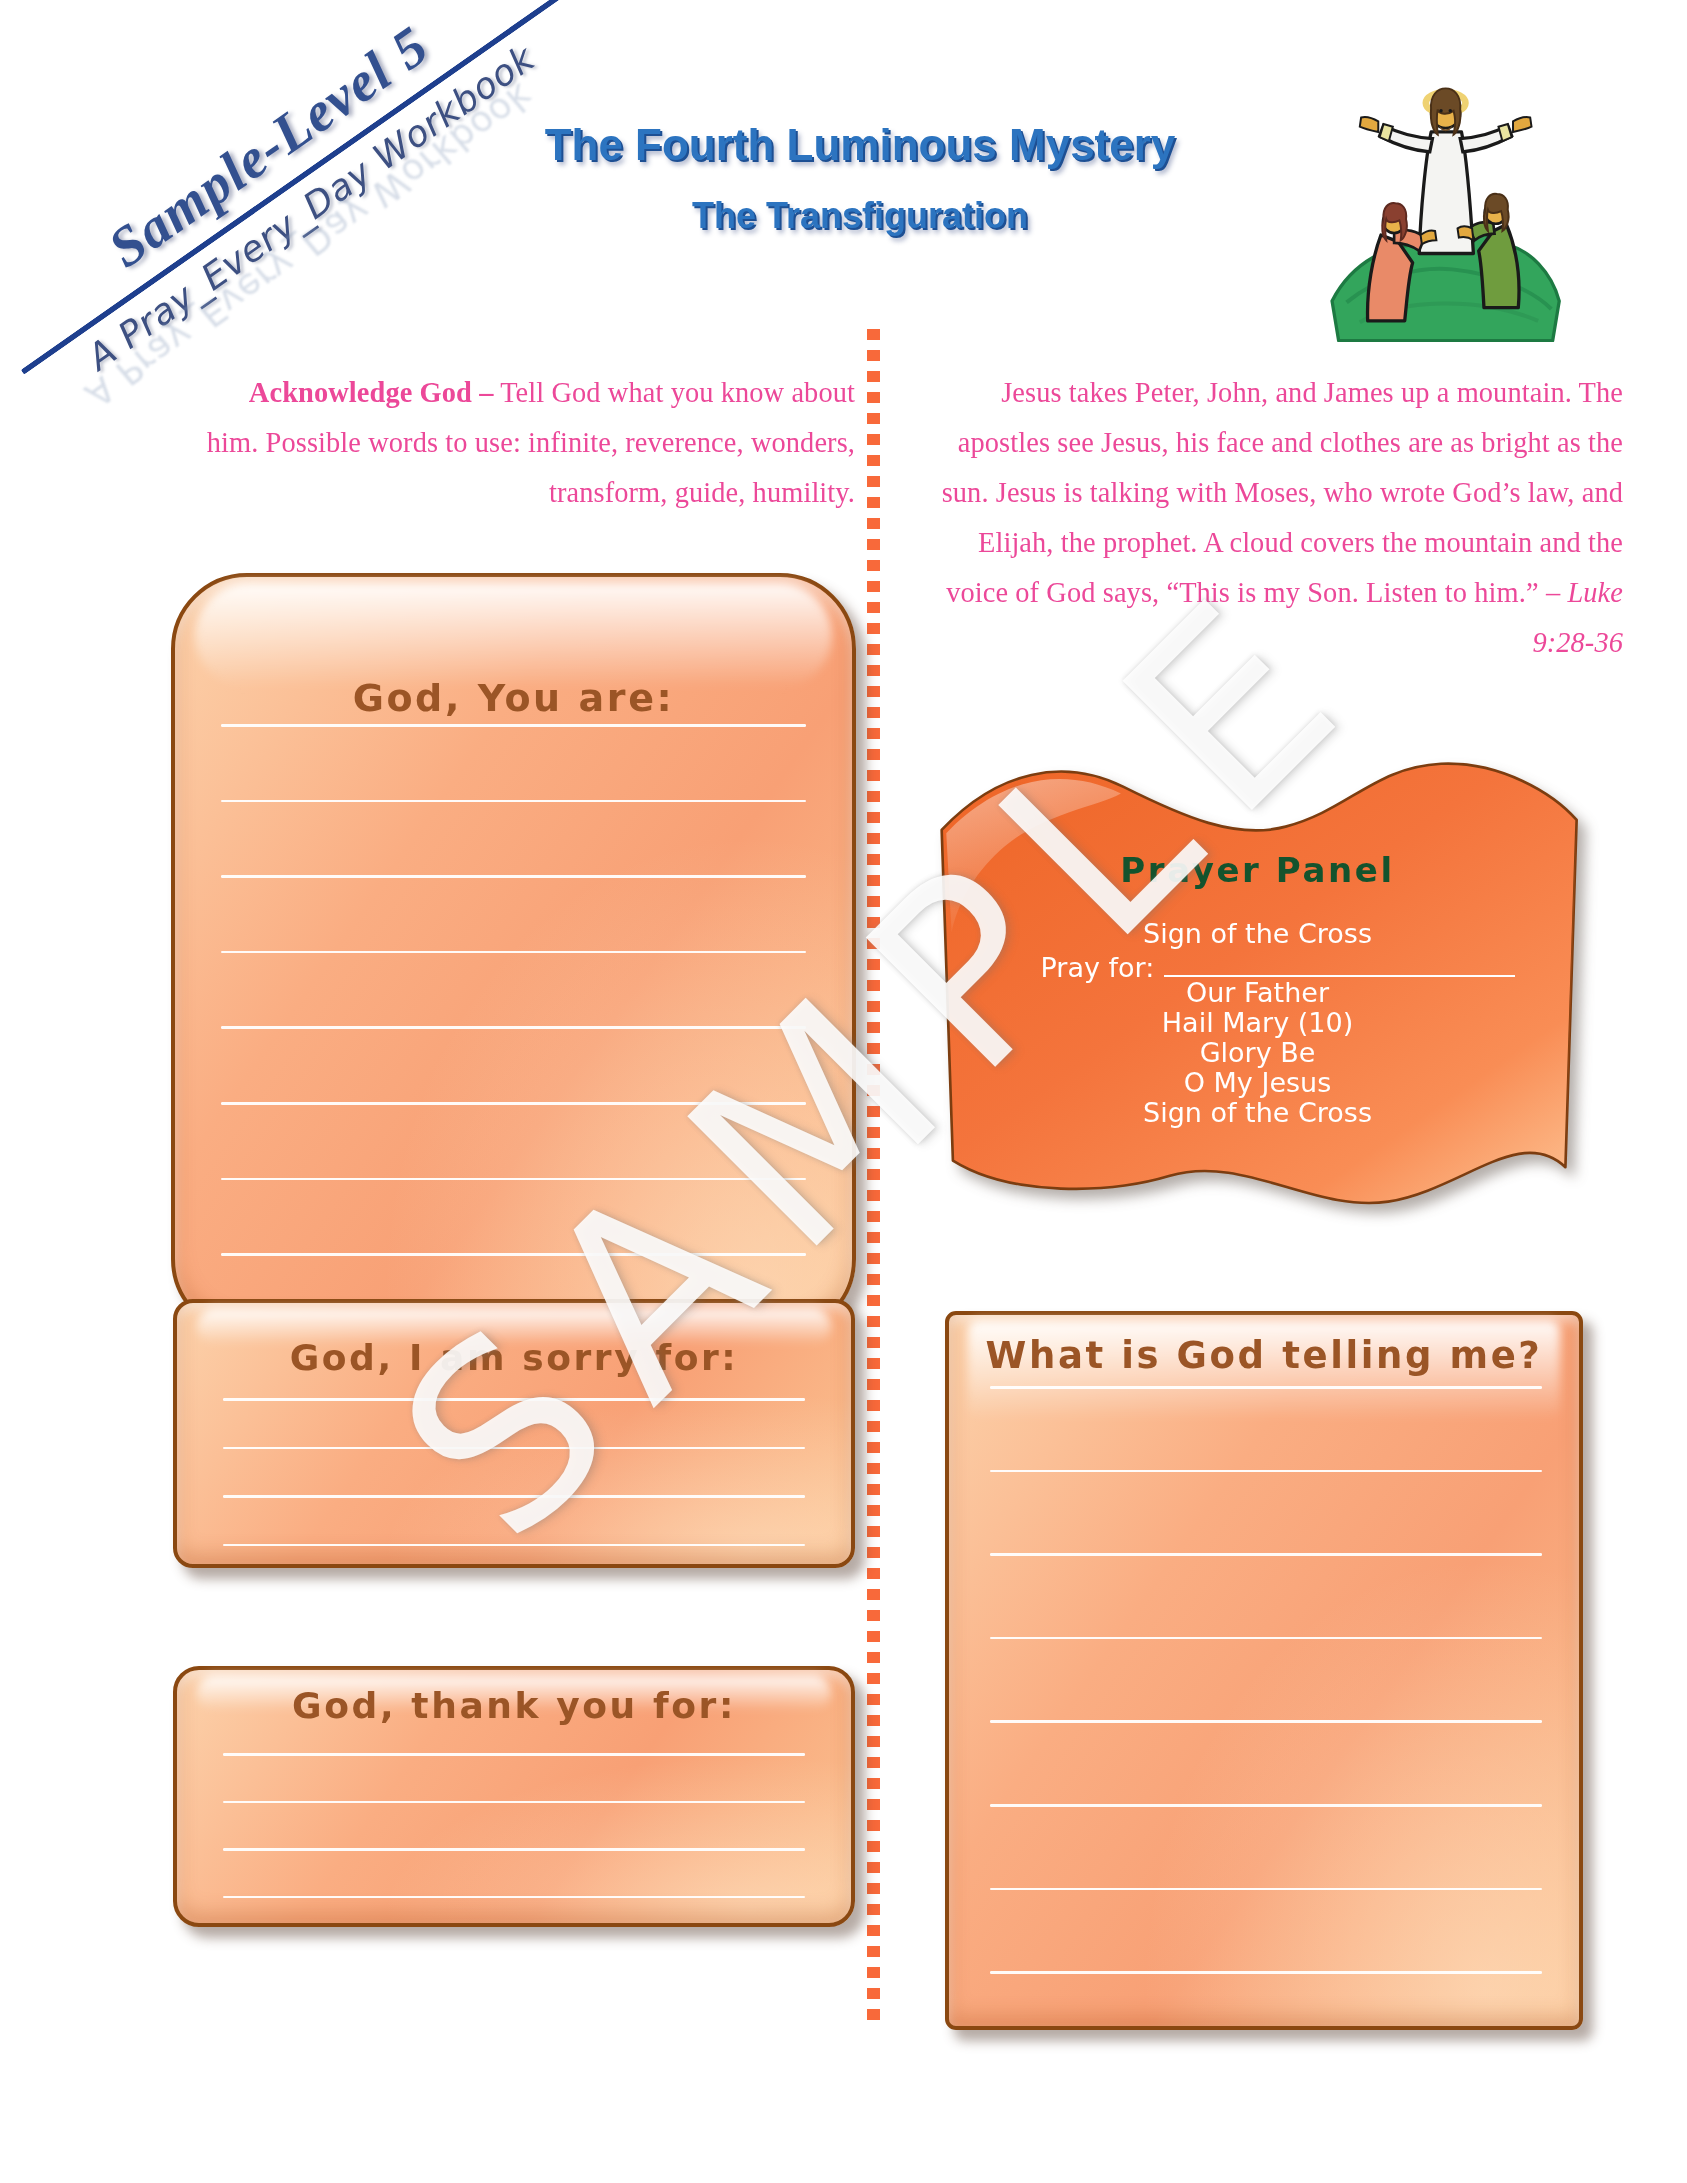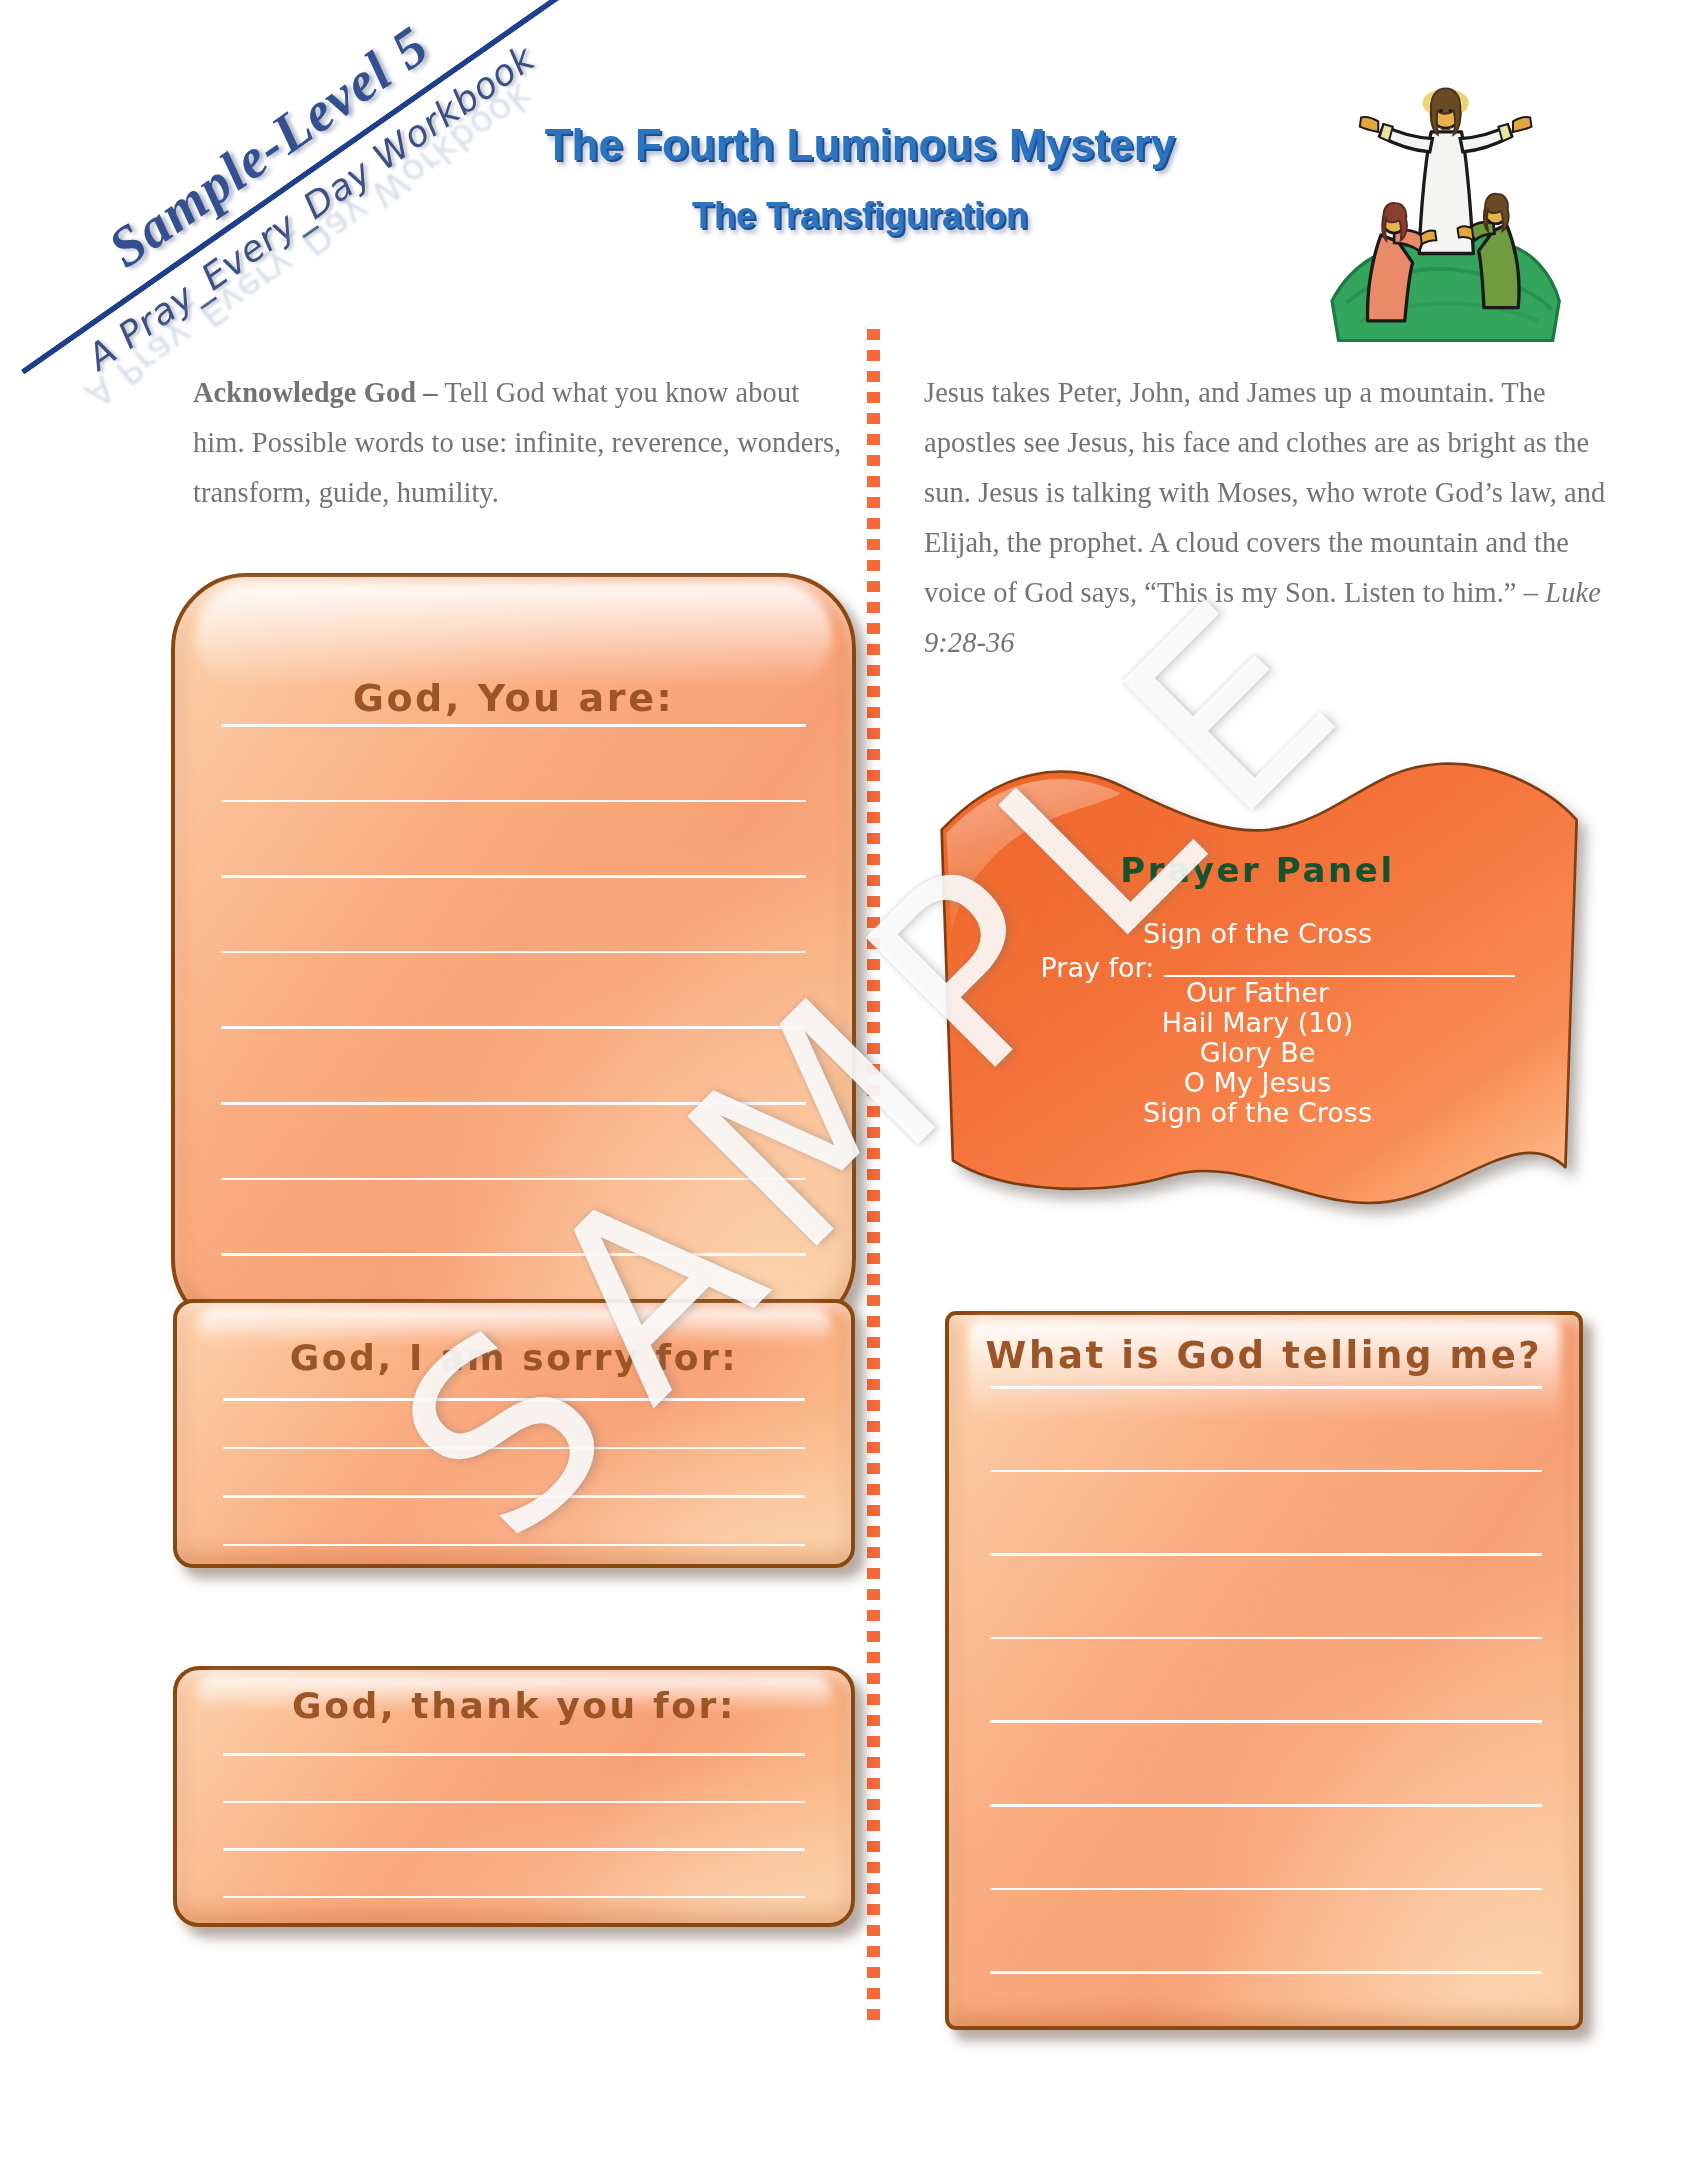--- a/index.html
+++ b/index.html
@@ -41,21 +41,21 @@
   }
   .page-title .t1{font-size:44px;line-height:71px;
     text-shadow:2px 2px 0 #1d4f93,4px 4.6px 5.3px rgba(40,60,120,0.40);}
   .page-title .t2{font-size:36px;line-height:71px;
     text-shadow:2px 2px 0 #1d4f93,4px 4.6px 5.3px rgba(40,60,120,0.40);}
   
   .illustration{position:absolute;left:1320px;top:58px;width:248px;height:284px;z-index:2;}
   
   .para{
     position:absolute;font-family:"Liberation Serif",serif;font-size:28.4px;
-    line-height:50px;color:#737373;z-index:2;letter-spacing:0.1px;
+    line-height:50px;color:#ec4899;z-index:2;letter-spacing:0.1px;text-align:right;
   }
   .para b{font-weight:bold;}
   .ack{left:193px;top:368px;width:662px;}
   .scripture{left:924px;top:368px;width:699px;}
   .scripture .ref{font-style:italic;}
   
   .divider{
     position:absolute;left:867px;top:329px;width:12.6px;height:1695px;z-index:2;
     background:repeating-linear-gradient(180deg,#f8693a 0 10.6px,transparent 10.6px 21px);
   }

